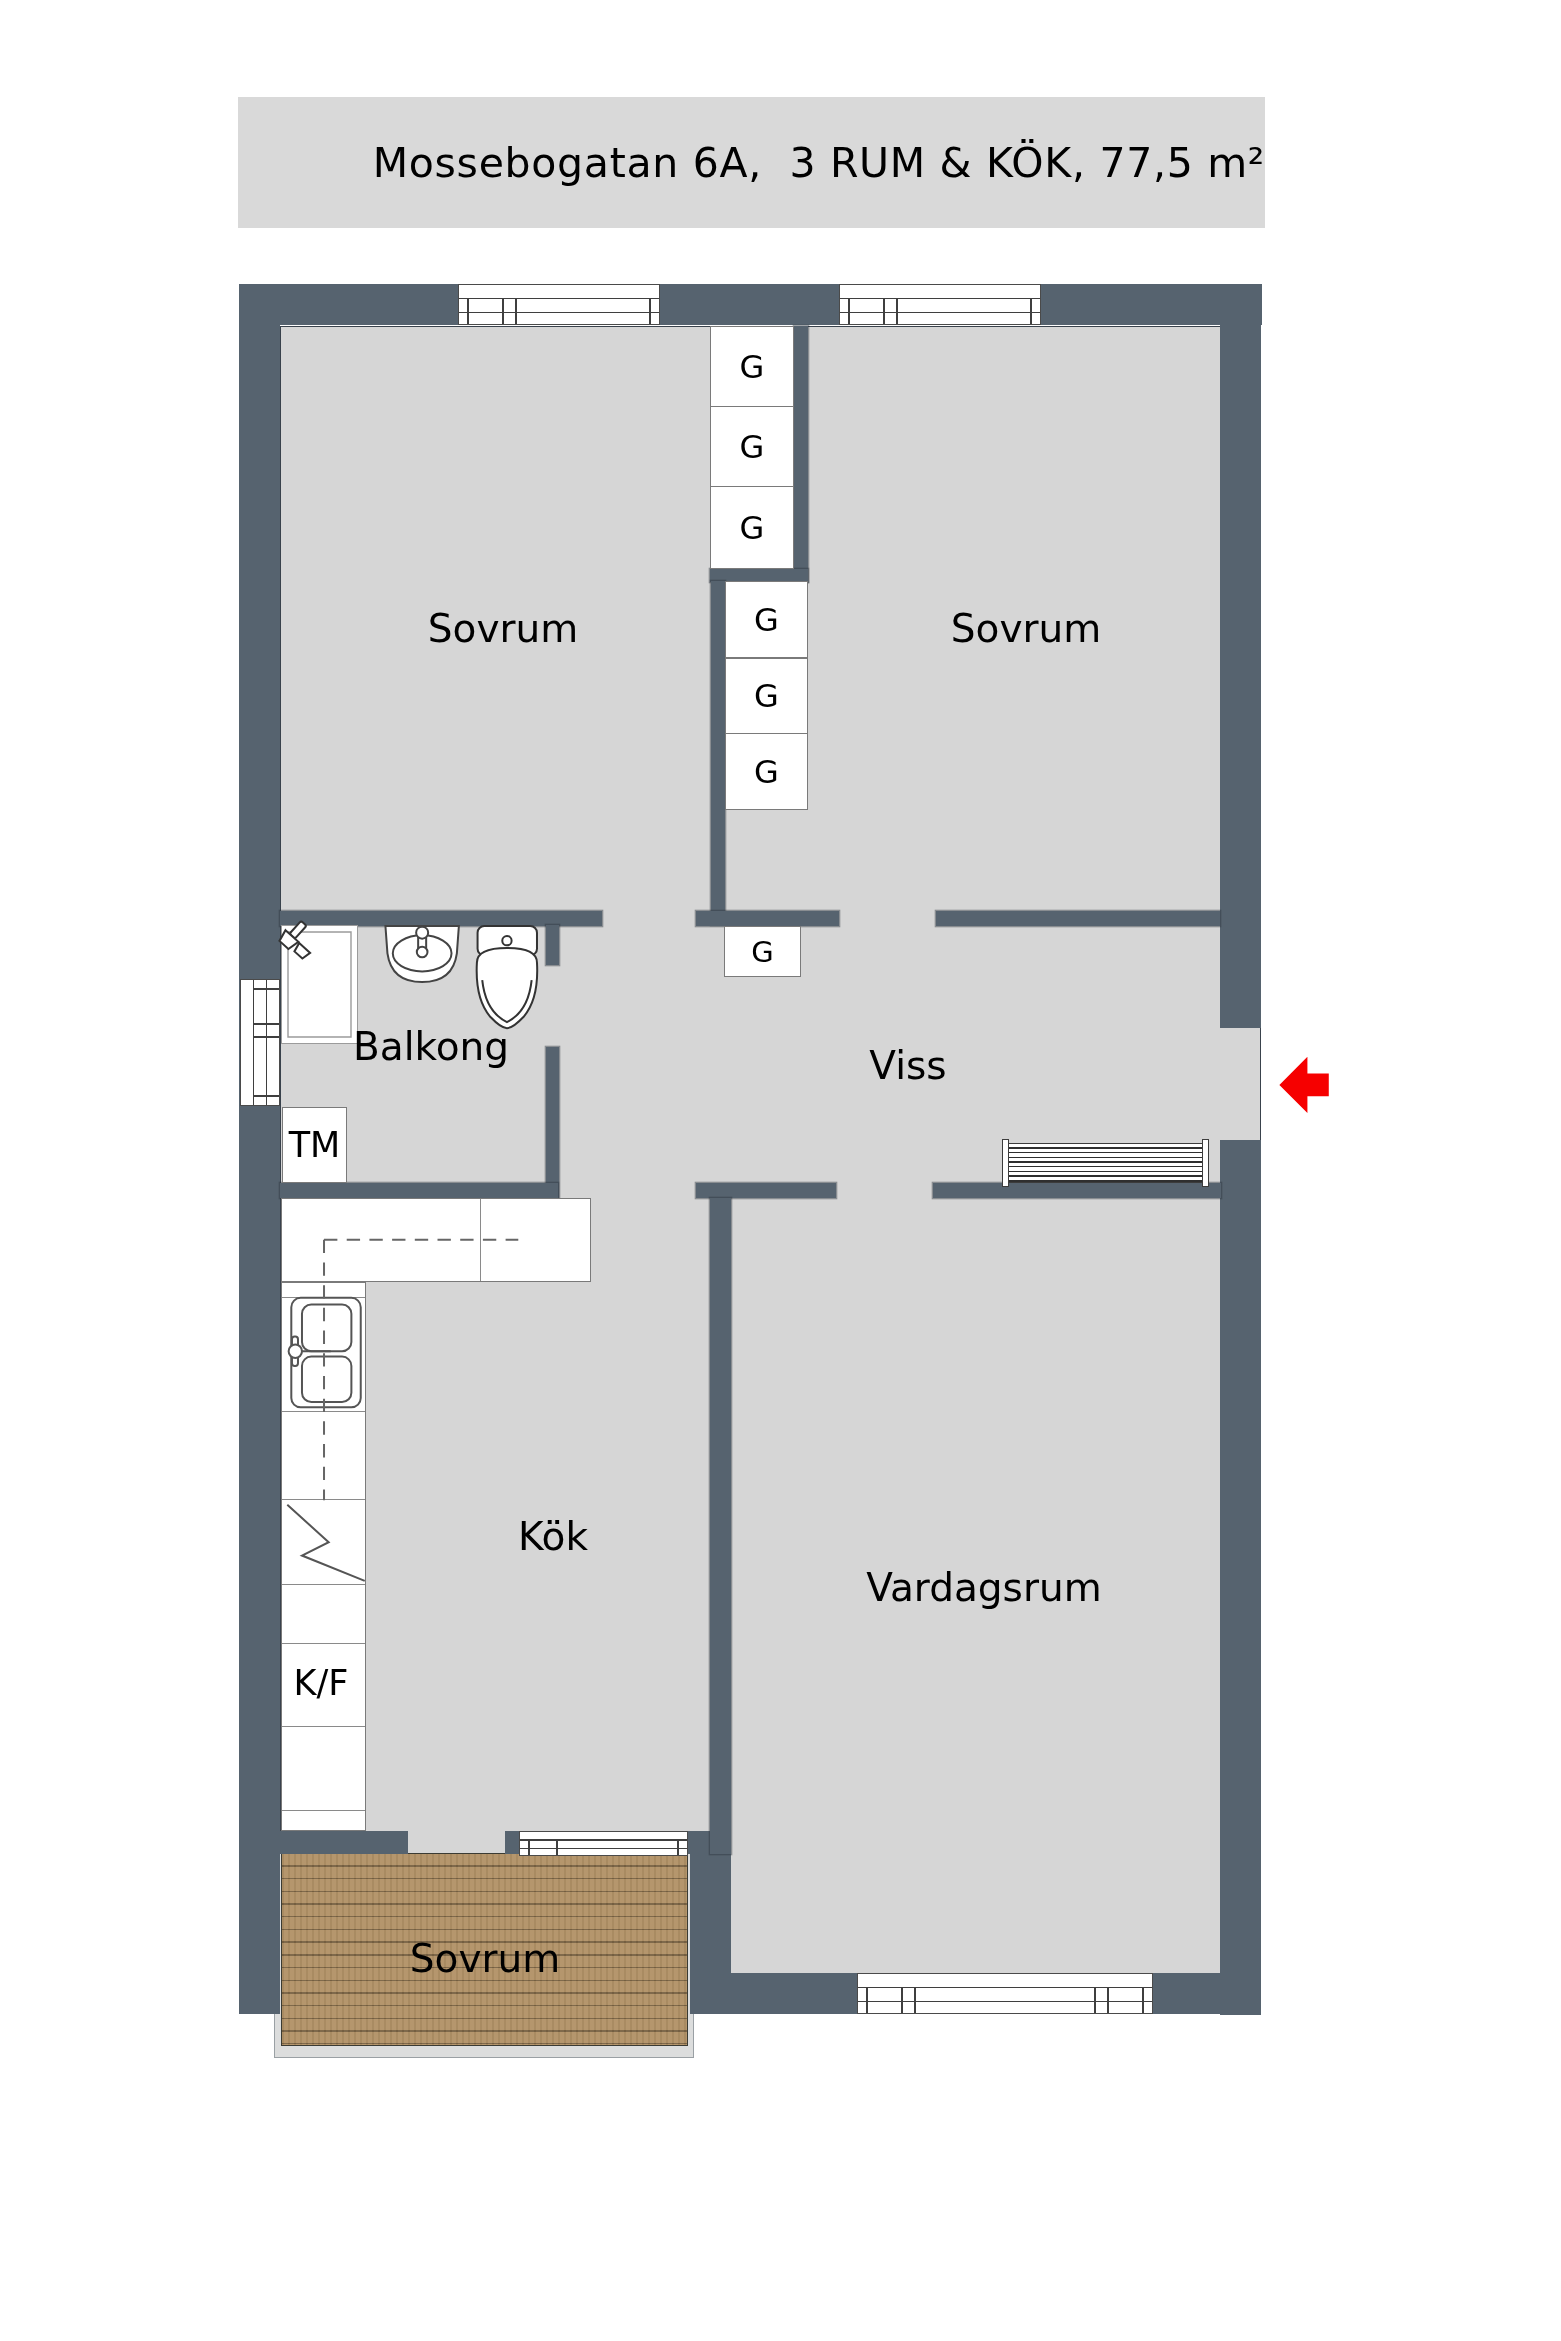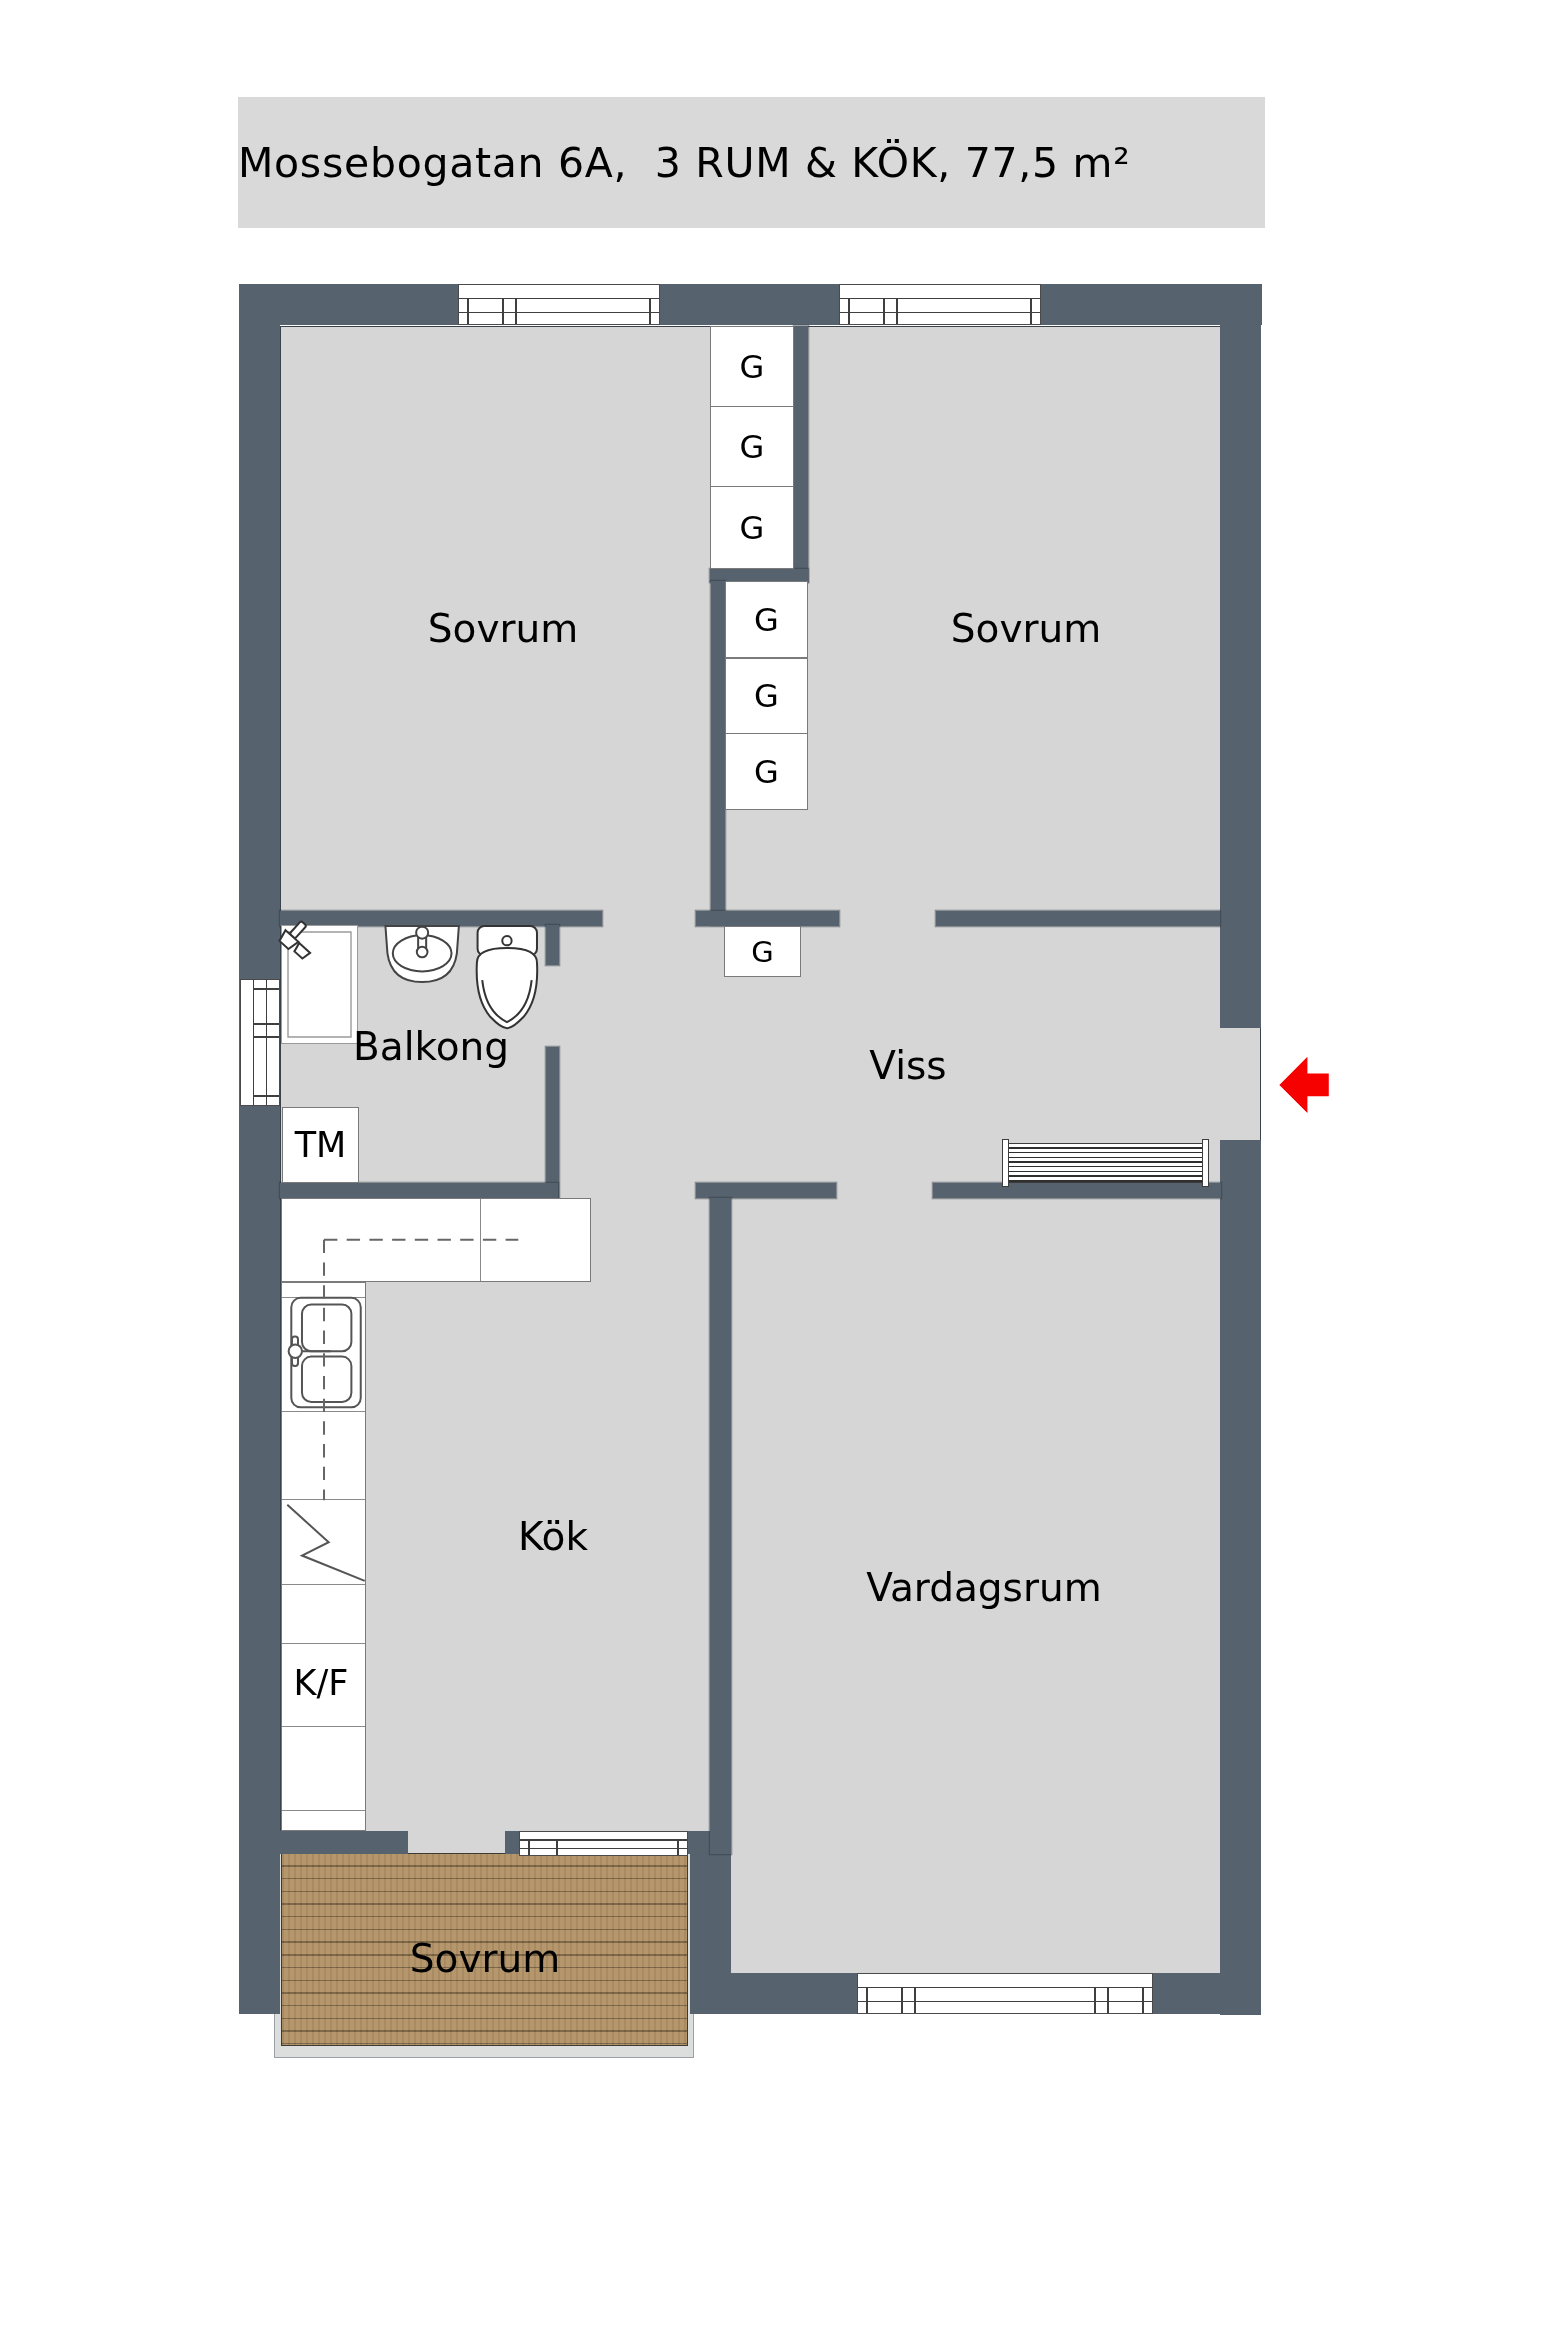--- a/index.html
+++ b/index.html
@@ -4,21 +4,21 @@
 <style>
   :root{
     --wall:#56636f; --floor:#d6d6d6; --banner-bg:#d9d9d9; --fixture:#ffffff;
     --balcony-wood:#b29267; --balcony-rim:#dcdddd; --entry-arrow:#f60000;
     --outline:#39424c; --text:#000000;
   }
   html,body{margin:0;padding:0;background:#ffffff;}
   .page{position:relative;width:1562px;height:2342px;background:#fff;overflow:hidden;
         font-family:"DejaVu Sans", sans-serif;color:var(--text);}
   .banner{position:absolute;left:238px;top:97px;width:1027px;height:131px;
-          background:var(--banner-bg);display:flex;align-items:center;justify-content:flex-start;}
+          background:var(--banner-bg);display:flex;align-items:center;justify-content:flex-end;}
   .banner-text{font-size:41px;letter-spacing:0.7px;white-space:pre;}
   .plan{position:absolute;left:0;top:0;width:1562px;height:2342px;}
   .floor-base{position:absolute;left:280px;top:326px;width:981px;height:1650px;
               background:var(--floor);box-sizing:border-box;border:1.3px solid var(--outline);}
   .w{position:absolute;background:var(--wall);box-shadow:0 0 0 1.3px rgba(45,53,62,.45);}
   .w.outer{box-shadow:none;}
   .win{position:absolute;background:var(--fixture);box-sizing:border-box;border:1.3px solid #4a4a4a;}
   .win i{position:absolute;background:#3f3f3f;display:block;}
   .win.h .wl{left:0;right:0;height:1.3px;}
   .win.h .wt{top:13.4px;bottom:0;width:2px;}
@@ -143,21 +143,21 @@
         <span class="glabel">G</span>
       </div>
     <div class="fx" style="left:725px;top:733px;width:83px;height:77px">
         <span class="glabel">G</span>
       </div>
     <div class="fx" style="left:724px;top:926px;width:77px;height:51px">
         <span class="glabel" style="font-size:29px">G</span>
       </div>
 
     <div class="fx shower" style="left:281px;top:925px;width:77px;height:119px"></div>
-    <div class="fx" style="left:282px;top:1107px;width:77px;height:76px">
+    <div class="fx" style="left:282px;top:1107px;width:65px;height:76px">
         <span class="slabel" style="position:static;transform:none">TM</span>
       </div>
 
     <div class="fx" style="left:281px;top:1198px;width:310px;height:84px">
       <i class="cv" style="left:198px"></i>
     </div>
     <div class="fx" style="left:281px;top:1282px;width:85px;height:549px">
       <i class="cl" style="top:14px"></i>
       <i class="cl" style="top:128px"></i>
       <i class="cl" style="top:216px"></i>

